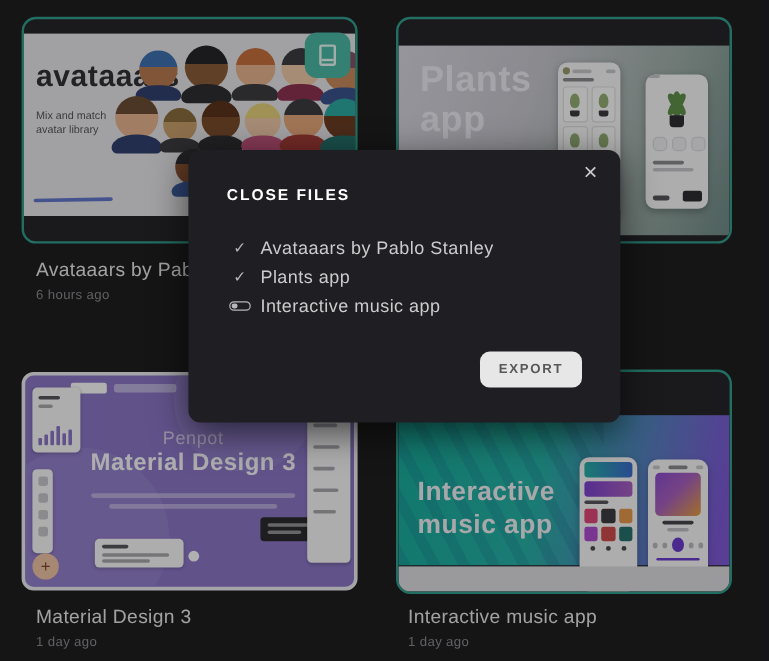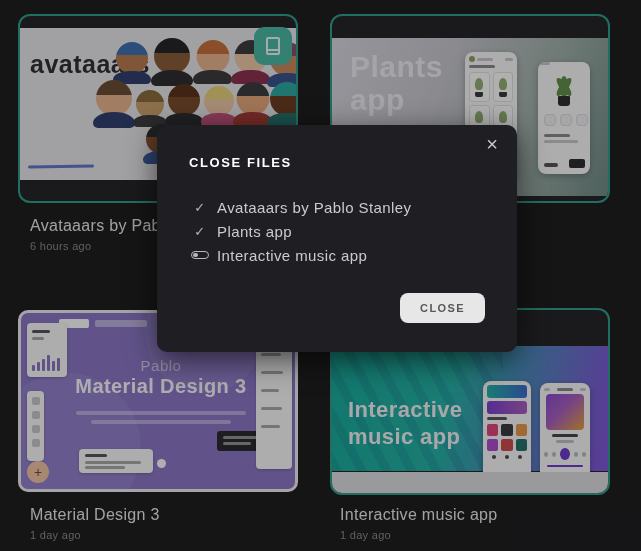--- a/index.html
+++ b/index.html
@@ -107,20 +107,21 @@
     border-radius:8px;font-size:11px;font-weight:600;letter-spacing:1.4px;color:#58585a;cursor:pointer;}
 </style>
 </head>
 <body>
 
 <div id="app">
 
   <div class="card-thumb selected" id="thumb-avataaars">
     <div class="av-board">
       <div class="av-big">avataaars</div>
+      <div class="av-sub">Mix and match avatar library</div>
       <div class="av-scribble"></div>
 
       <div>
         <div class="avatar" style="left:96px;top:14px;--s:32px;--skin:#b97a4e;--hair:#3d6fb0;--shirt:#2e3f6e"></div>
         <div class="avatar" style="left:134px;top:10px;--s:36px;--skin:#8a5a34;--hair:#222226;--shirt:#2b2b2f"></div>
         <div class="avatar" style="left:176px;top:12px;--s:33px;--skin:#e8b48e;--hair:#c96f3c;--shirt:#3a3a3e"></div>
         <div class="avatar" style="left:214px;top:12px;--s:33px;--skin:#f0c9a8;--hair:#3a3a3e;--shirt:#8d2f4f"></div>
         <div class="avatar" style="left:250px;top:14px;--s:34px;--skin:#c98a5a;--hair:#874f63;--shirt:#38518c"></div>
         <div class="avatar" style="left:76px;top:52px;--s:36px;--skin:#e8b48e;--hair:#6b4a33;--shirt:#2e3f6e"></div>
         <div class="avatar" style="left:116px;top:62px;--s:28px;--skin:#caa06a;--hair:#8a6a3a;--shirt:#3a3a3e"></div>
@@ -207,21 +208,21 @@
           <i style="height:13px;"></i>
       </div>
     </div>
     <div class="md-card" style="left:6px;top:78px;width:17px;height:70px;">
       <div class="md-tool-dot"></div>
         <div class="md-tool-dot"></div>
         <div class="md-tool-dot"></div>
         <div class="md-tool-dot"></div>
     </div>
     <div class="md-plus">+</div>
-    <div class="md-brand">Pablo</div>
+    <div class="md-brand">Penpot</div>
     <div class="md-title">Material Design 3</div>
     <div class="md-sub" style="left:55px;top:98px;width:170px;"></div>
     <div class="md-sub" style="left:70px;top:107px;width:140px;"></div>
     <div class="md-card" style="left:58px;top:136px;width:74px;height:24px;">
       <div class="tinyline" style="left:6px;top:5px;width:22px;background:#55555a;"></div>
       <div class="tinyline" style="left:6px;top:12px;width:56px;"></div>
       <div class="tinyline" style="left:6px;top:17px;width:40px;"></div>
     </div>
     <div class="md-dot-center"></div>
     <div class="md-tooltip">
@@ -299,16 +300,16 @@
         <span class="check">✓</span>
         <span>Plants app</span>
       </li>
       <li>
         <span class="progress-pill">
             <i></i>
           </span>
         <span>Interactive music app</span>
       </li>
     </ul>
-    <button class="dlg-btn">CLOSE</button>
+    <button class="dlg-btn">EXPORT</button>
   </div>
 
 </div>
 
 </body></html>

